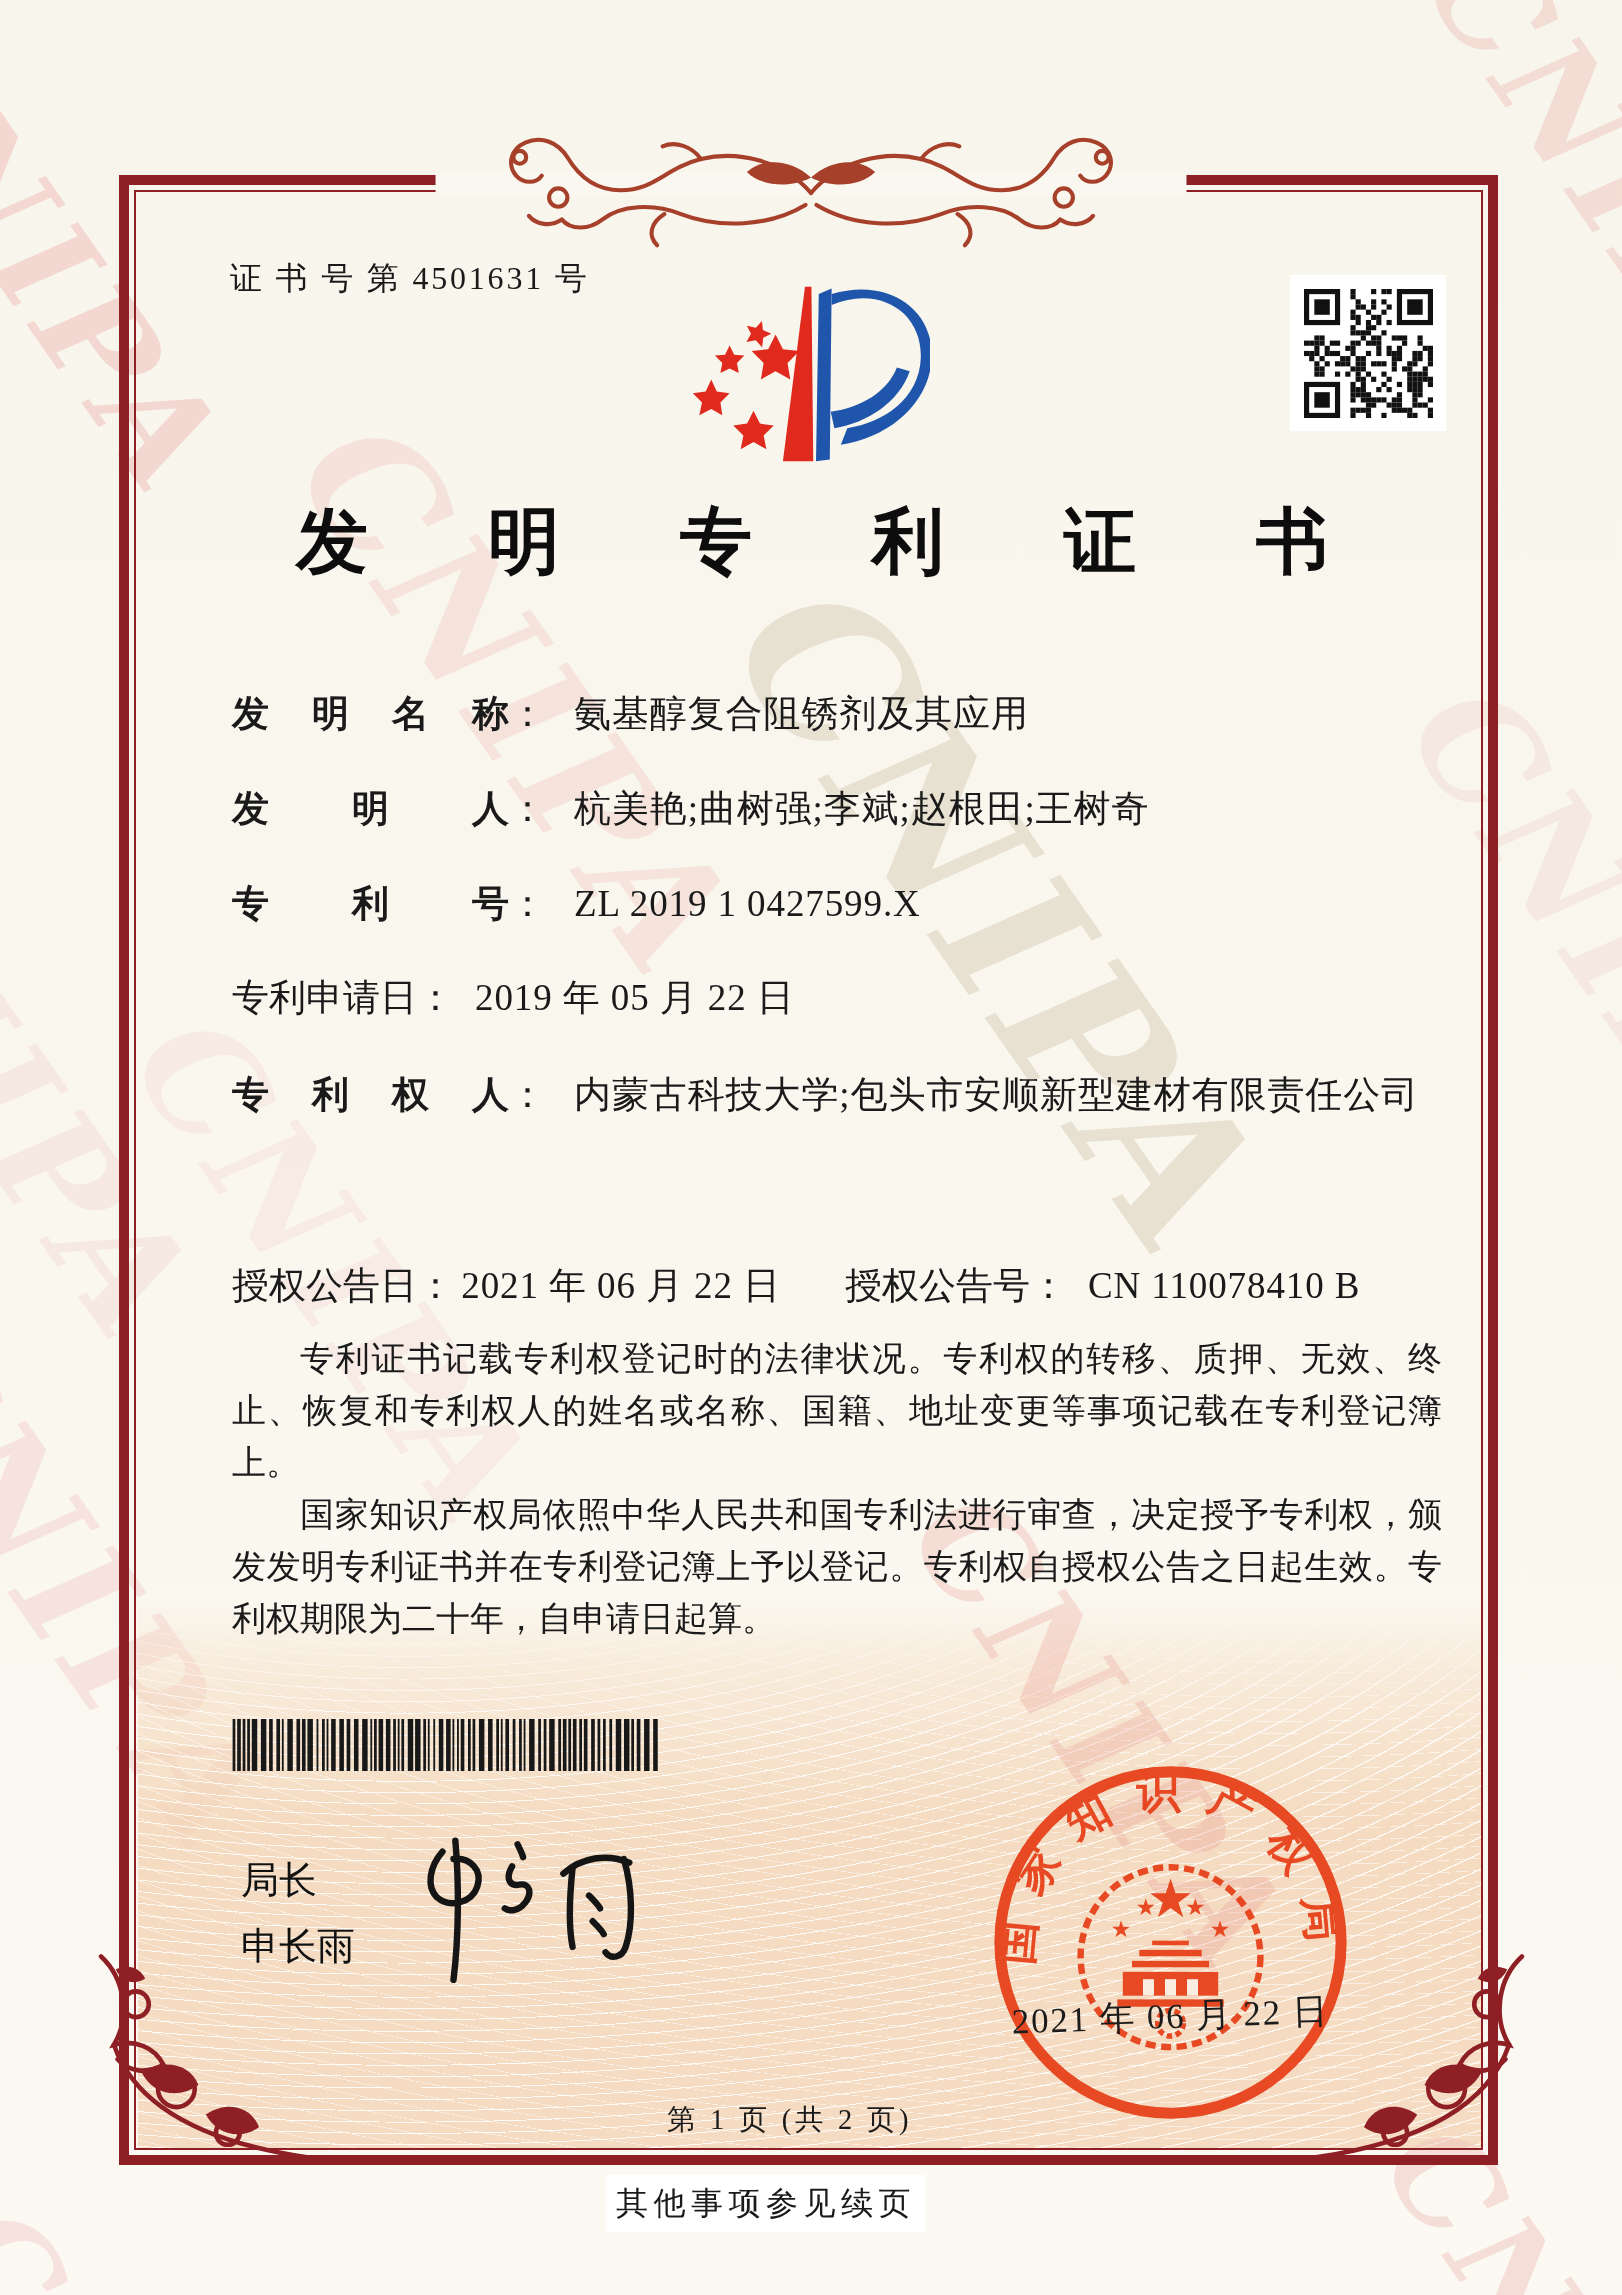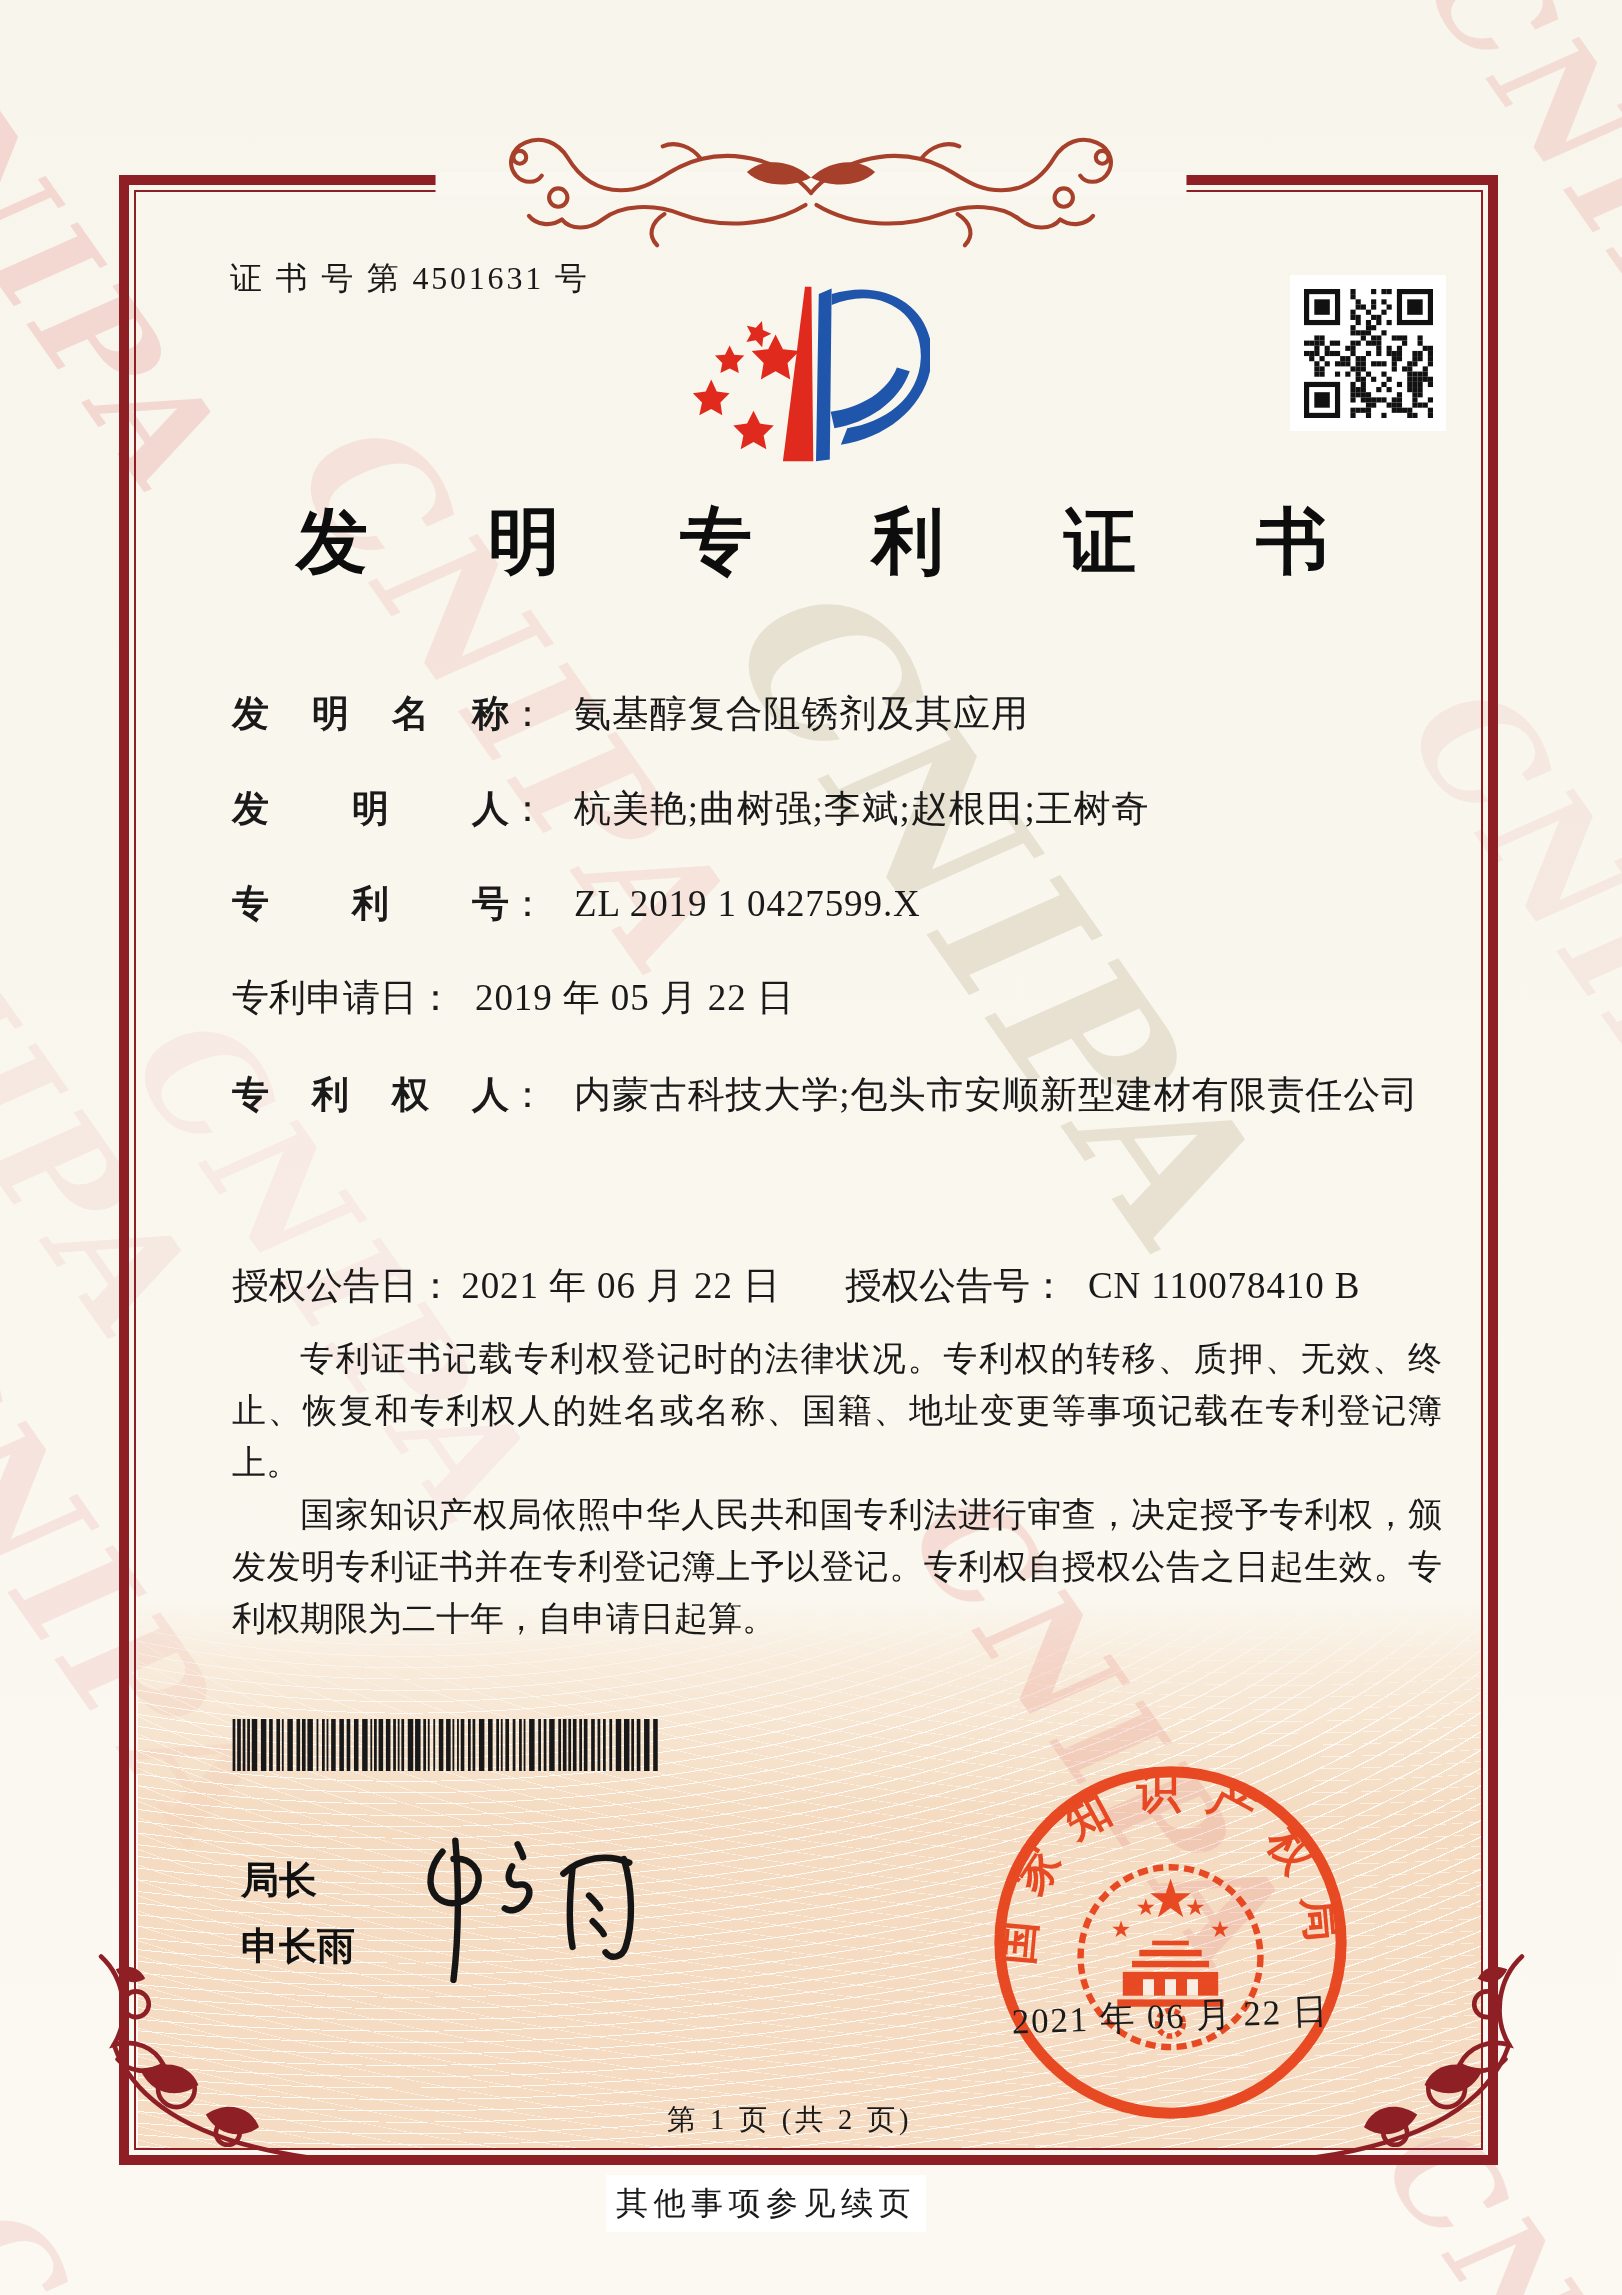--- a/index.html
+++ b/index.html
@@ -54,21 +54,21 @@
     font-family:"Liberation Serif","DejaVu Serif",serif;color:#0d0d0d;
   }
   .row{position:absolute;left:232px;font-size:37px;white-space:nowrap;}
   .row .lbl{display:inline-block;vertical-align:bottom;}
   .row .lbl.just{width:277px;text-align:justify;text-align-last:justify;font-weight:bold;}
   .row .val{margin-left:28px;letter-spacing:0.9px;}
   .row .col2{position:absolute;left:613px;top:0;white-space:nowrap;}
   .paras{position:absolute;left:232px;top:1333px;width:1210px;font-size:34px;line-height:52px;text-align:justify;}
   .paras p{margin:0;text-indent:2em;}
   .barcode{position:absolute;left:231px;top:1719px;}
-  .officer{position:absolute;left:241px;font-size:38px;font-weight:bold;font-family:"Liberation Sans","DejaVu Sans",sans-serif;color:#111;}
+  .officer{position:absolute;left:241px;font-size:38px;font-weight:normal;font-family:"Liberation Sans","DejaVu Sans",sans-serif;color:#111;}
   .signature{position:absolute;left:402px;top:1826px;}
   .seal{position:absolute;left:976px;top:1748px;}
   .seal-date{
     position:absolute;left:987px;top:1993px;width:367px;text-align:center;
     font-size:35px;letter-spacing:1.8px;color:#1b1b1b;transform:rotate(-2deg);z-index:7;
   }
   .page-info{position:absolute;left:119px;top:2101px;width:1341px;text-align:center;font-size:28.5px;letter-spacing:3.7px;}
   .note-box{
     position:absolute;left:606px;top:2175px;width:320px;height:57px;background:#ffffff;
     text-align:center;line-height:57px;font-size:32px;letter-spacing:5.5px;z-index:8;

